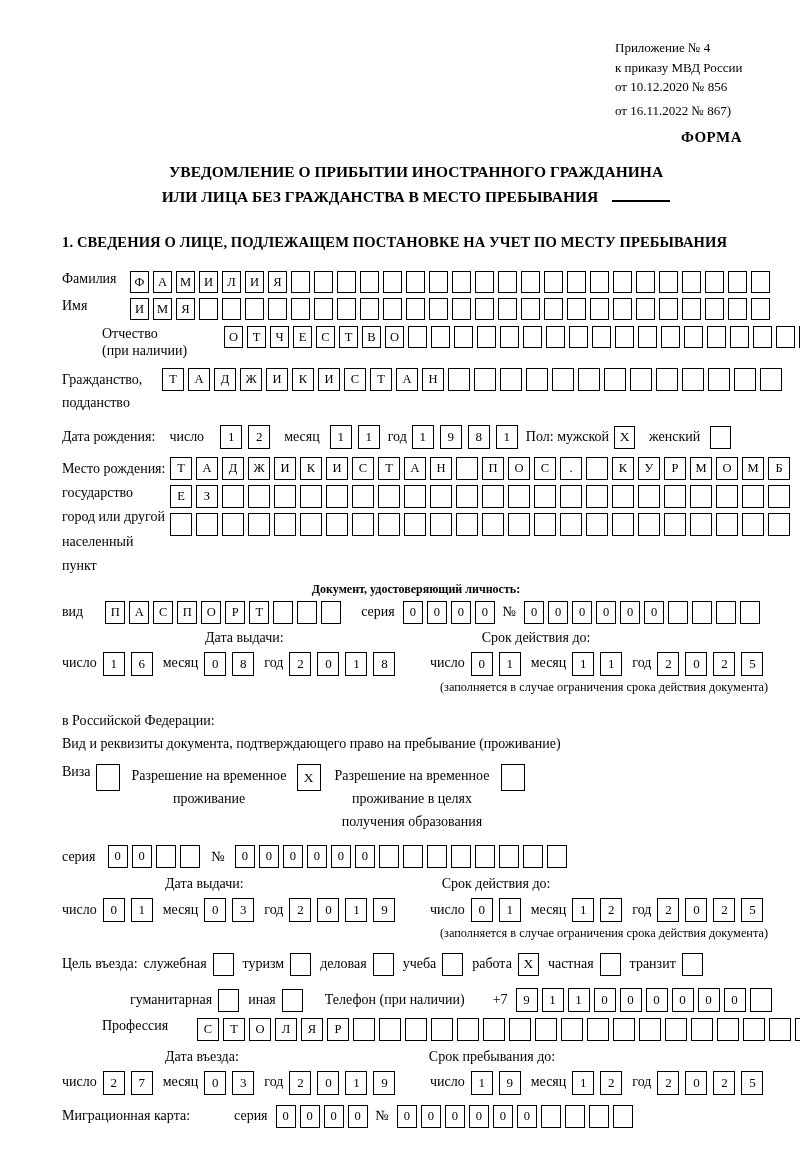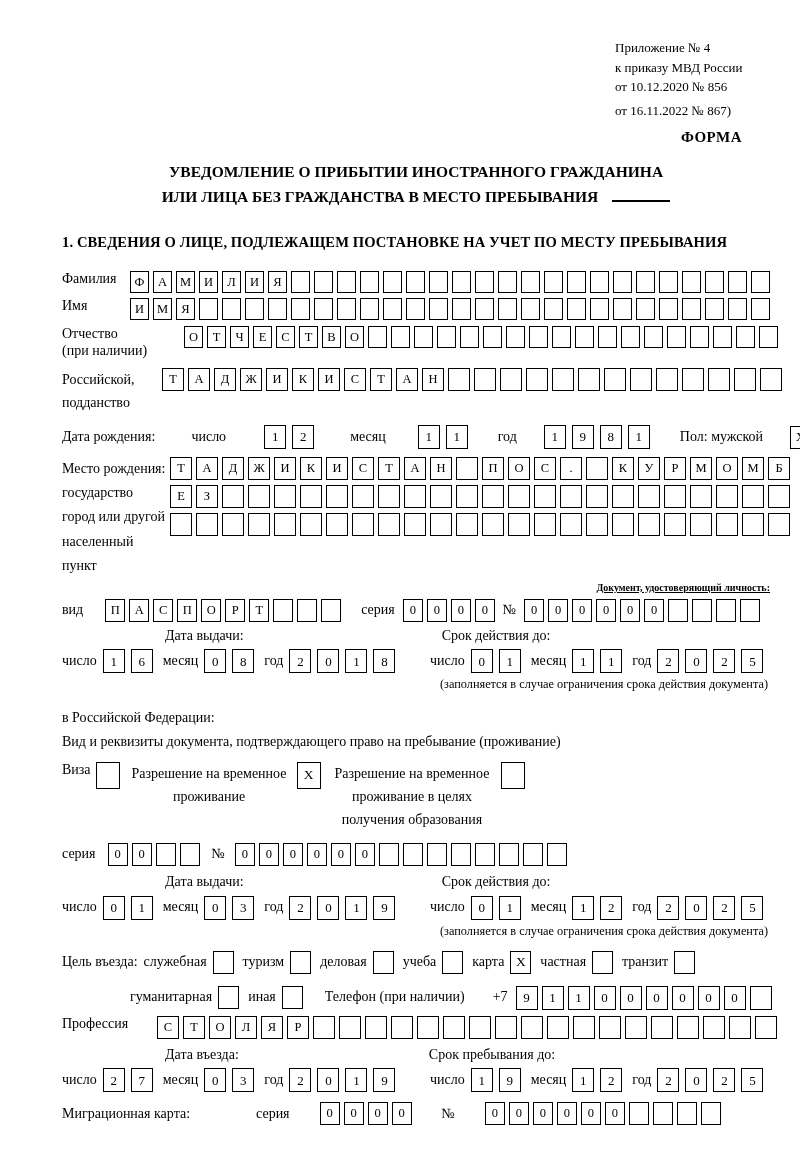--- a/index.html
+++ b/index.html
@@ -31,34 +31,34 @@
         box-sizing:border-box;border:1.5px solid #000;
         width:19px;height:22px;font-size:12.5px;background:#fff;}
   .cells.lg .cell{width:22px;height:23px;}
   .cells.md .cell{width:20px;height:23px;}
   .cells.dt{gap:6px;}
   .cells.dt .cell{width:22px;height:24px;font-size:13px;}
   .checkbox{flex:none;display:inline-flex;align-items:center;justify-content:center;
         box-sizing:border-box;border:1.5px solid #000;width:21px;height:23px;font-size:13.5px;background:#fff;}
   .checkbox.big{width:24px;height:27px;}
   .dlabel{flex:none;}
-  .mt5{margin-top:5px;} .mt6{margin-top:6px;} .mt8{margin-top:8px;}
-  .mt10{margin-top:10px;gap:22px;} .mt12{margin-top:12px;}
+  .mt5{margin-top:5px;} .mt6{margin-top:6px;margin-left:40px;} .mt8{margin-top:8px;}
+  .mt10{margin-top:10px;} .mt12{margin-top:12px;}
   .mt20{margin-top:20px;}
   
   .dategrp{display:flex;align-items:center;flex-wrap:nowrap;}
   .dategrp .dlabel{margin-right:6px;}
   .dategrp .cells{margin-right:10px;}
   .dual-headers{display:flex;font-size:14px;}
   .dh-left{margin-left:103px;}
   .dh-right{margin-left:198px;}
   .dh-right2{margin-left:190px;}
   .left-datecol{width:368px;flex:none;}
   .small-note{font-size:12.3px;text-align:right;padding-right:2px;margin-top:4px;}
-  .doc-heading{text-align:right;font-weight:bold;font-size:10px;margin-top:4px;text-decoration:underline;}
+  .doc-heading{text-align:center;font-weight:bold;font-size:12px;margin-top:4px;}
   .intro{margin-top:14px;line-height:1.7;}
   
   .permit-row{display:flex;align-items:flex-start;margin-top:8px;}
   .permit-item{display:flex;align-items:flex-start;}
   .permit-lines{text-align:center;line-height:1.65;}
   
   .purpose-row{display:flex;align-items:center;margin-top:12px;}
   .purpose-row .dlabel{margin-right:6px;}
   .purpose-row .checkbox{margin-right:9px;}
   .bp-rows .cells{margin-bottom:5px;}
@@ -186,21 +186,21 @@
         <span class="cell"></span>
         <span class="cell"></span>
         <span class="cell"></span>
         <span class="cell"></span>
         <span class="cell"></span>
       </div>
   </div>
 
   <div class="frow mt8">
     <div class="flabel w100">
-      <div>Российской,</div>
+      <div>Гражданство,</div>
       <div>подданство</div>
     </div>
     <div class="cells lg">
         <span class="cell">Т</span>
         <span class="cell">А</span>
         <span class="cell">Д</span>
         <span class="cell">Ж</span>
         <span class="cell">И</span>
         <span class="cell">К</span>
         <span class="cell">И</span>
@@ -525,21 +525,21 @@
   <div class="purpose-row">
     <span class="dlabel">Цель въезда:</span>
     <span class="dlabel">служебная</span>
     <span class="checkbox"></span>
     <span class="dlabel">туризм</span>
     <span class="checkbox"></span>
     <span class="dlabel">деловая</span>
     <span class="checkbox"></span>
     <span class="dlabel">учеба</span>
     <span class="checkbox"></span>
-    <span class="dlabel">карта</span>
+    <span class="dlabel">работа</span>
     <span class="checkbox">X</span>
     <span class="dlabel">частная</span>
     <span class="checkbox"></span>
     <span class="dlabel">транзит</span>
     <span class="checkbox"></span>
   </div>
   <div class="purpose-row mt6" style="margin-left:68px;">
     <span class="dlabel">гуманитарная</span>
     <span class="checkbox"></span>
     <span class="dlabel">иная</span>

